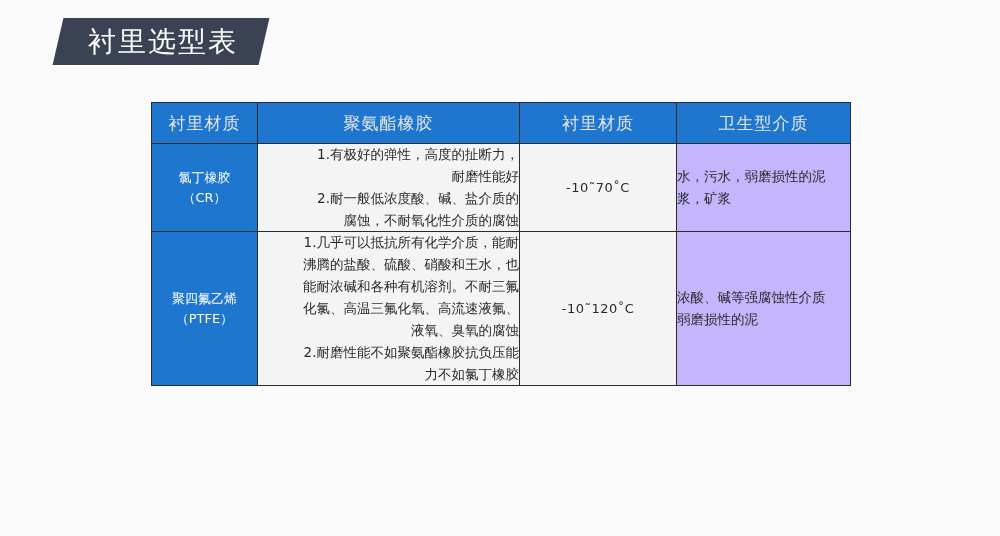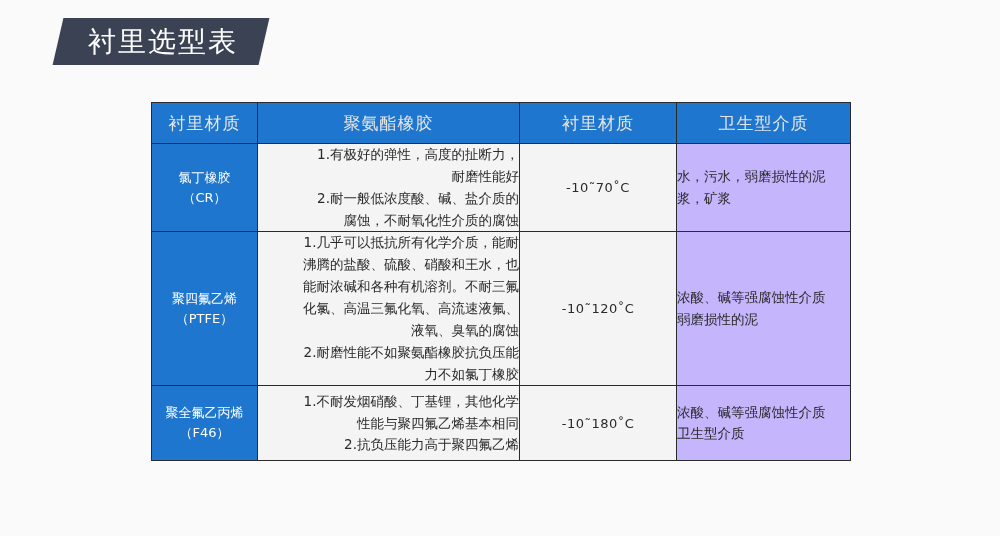--- a/index.html
+++ b/index.html
@@ -184,32 +184,16 @@
           <span class="pline">2.耐磨性能不如聚氨酯橡胶抗负压能</span>
           <span class="pline">力不如氯丁橡胶</span>
         </td>
         <td class="temp-cell">-10˜120˚C</td>
         <td class="use-cell">
           <span class="uline">浓酸、碱等强腐蚀性介质</span>
           <span class="uline">弱磨损性的泥</span>
         </td>
       </tr>
 
-      <tr class="row-f46">
-        <td class="material-cell">
-          <span class="mat-name">聚全氟乙丙烯</span>
-          <span class="mat-code">（F46）</span>
-        </td>
-        <td class="perf-cell">
-          <span class="pline">1.不耐发烟硝酸、丁基锂，其他化学</span>
-          <span class="pline">性能与聚四氟乙烯基本相同</span>
-          <span class="pline">2.抗负压能力高于聚四氟乙烯</span>
-        </td>
-        <td class="temp-cell">-10˜180˚C</td>
-        <td class="use-cell">
-          <span class="uline">浓酸、碱等强腐蚀性介质</span>
-          <span class="uline">卫生型介质</span>
-        </td>
-      </tr>
 
     </tbody>
   </table>
 </div>
 
 </body></html>

